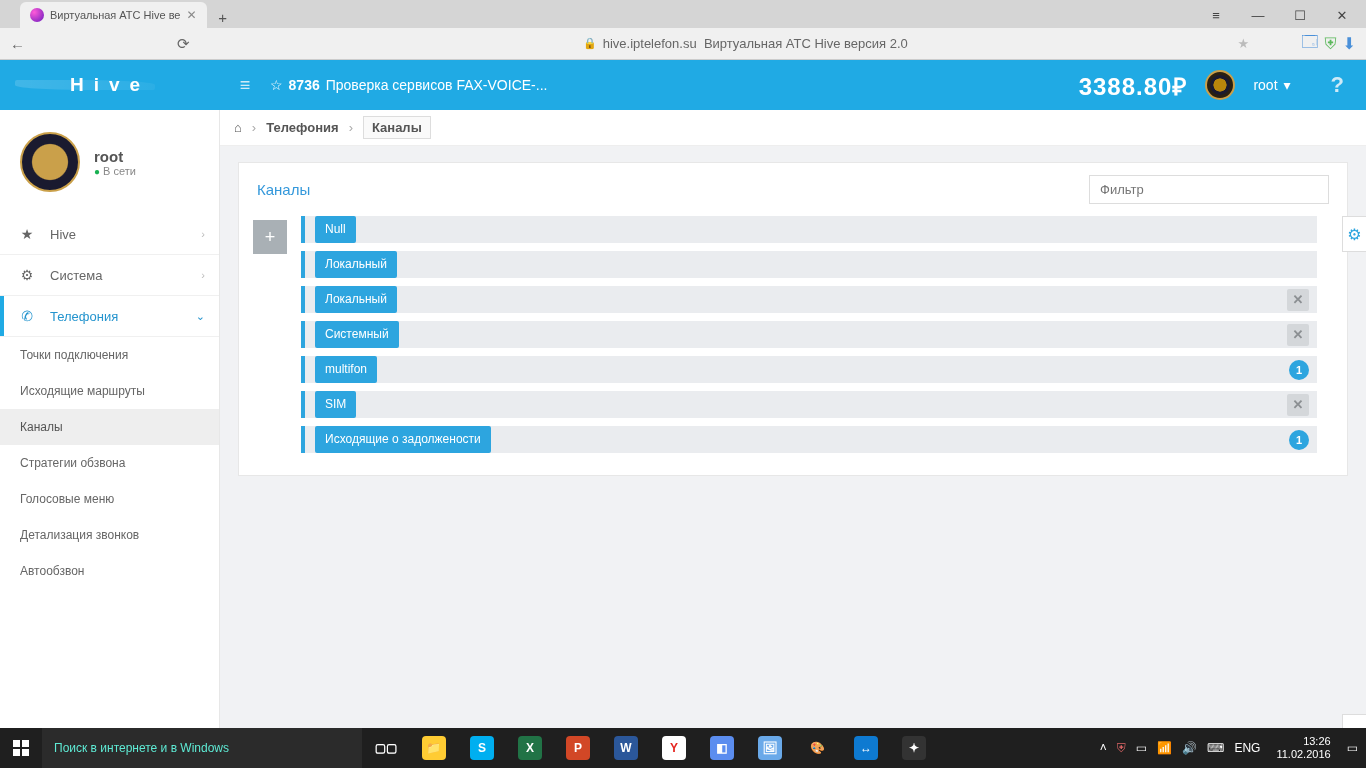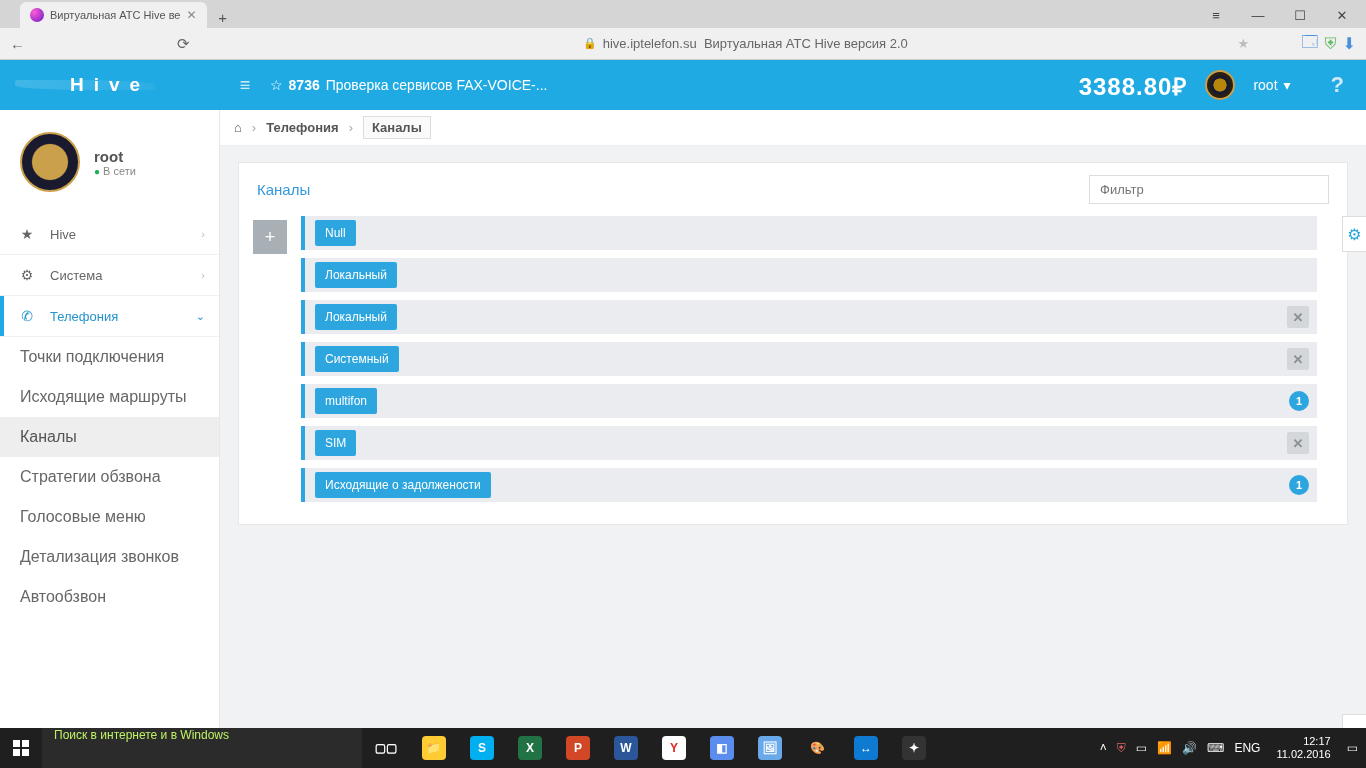--- a/index.html
+++ b/index.html
@@ -46,54 +46,54 @@
 .user-block .dot { color: #19b152; font-size: 10px; }
 
 .nav { display: flex; flex-direction: column; }
 .nav-item { display: flex; align-items: center; gap: 14px; padding: 12px 18px; font-size: 13px; color: #666; border-bottom: 1px solid #f0f0f0; position: relative; }
 .nav-item .chev { position: absolute; right: 14px; color: #bbb; font-size: 11px; }
 .nav-item.active { color: #2494ce; }
 .nav-item.active::before { content:""; position:absolute; left:0; top:0; bottom:0; width:4px; background:#20aae4; }
 .nav-icon { width: 18px; text-align: center; font-size: 14px; color: inherit; }
 
 .subnav { background: #fff; }
-.subnav-item { padding: 11px 18px 11px 20px; font-size: 16px; color: #666; }
+.subnav-item { padding: 11px 18px 11px 20px; font-size: 12px; color: #666; }
 .subnav-item.active { background: #eee; color: #555; }
 
 
 .content { flex: 1; background: #f1f2f4; display: flex; flex-direction: column; min-width: 0; }
 .breadcrumb { height: 36px; background: #fff; display: flex; align-items: center; gap: 10px; padding: 0 14px; font-size: 13px; color: #555; border-bottom: 1px solid #eee; }
 .breadcrumb .sep { color: #aaa; }
 .breadcrumb .active { font-weight: bold; border: 1px solid #ddd; padding: 3px 8px; background: #fafafa; }
 .breadcrumb a { color: #555; text-decoration: none; font-weight: bold; }
 .breadcrumb .home-icon { color: #555; }
 
 .panel { margin: 16px 18px; background: #fff; border: 1px solid #e7e7e7; display: flex; flex-direction: column; }
 .panel-head { display: flex; align-items: center; padding: 12px 18px; }
 .panel-title { color: #3498db; font-size: 15px; }
 .filter { margin-left: auto; }
 .filter input { border: 1px solid #ddd; padding: 6px 10px; font-size: 13px; width: 240px; }
 
 .panel-body { display: flex; gap: 14px; padding: 0 18px 22px 0; }
 .add-btn { width: 34px; height: 34px; background: #a9b0b5; color: #fff; display: flex; align-items: center; justify-content: center; font-size: 18px; margin-left: 14px; margin-top: 4px; flex-shrink: 0; }
 .rows { flex: 1; display: flex; flex-direction: column; gap: 8px; margin-right: 12px; }
-.row { background: #eaecef; height: 34px; display: flex; align-items: center; border-left: 4px solid #2da5df; padding-left: 10px; padding-right: 8px; }
+.row { background: #eaecef; height: 27px; display: flex; border-left: 4px solid #2da5df; padding-left: 10px; padding-right: 8px; }
 .row .tag { background: #2da5df; color: #fff; font-size: 12px; padding: 6px 10px; border-radius: 2px; }
 .row .right { margin-left: auto; display: flex; align-items: center; gap: 6px; }
 .row .x { color: #8b8f92; background: #d4d7da; width: 22px; height: 22px; display: flex; align-items: center; justify-content: center; font-size: 13px; border-radius: 2px; font-weight: bold; }
 .row .badge { background: #2da5df; color: #fff; width: 20px; height: 20px; border-radius: 10px; display: flex; align-items: center; justify-content: center; font-size: 11px; font-weight: bold; }
 
 .gear-tab { position: absolute; right: 0; top: 216px; width: 24px; height: 36px; background: #fff; border: 1px solid #ddd; border-right: none; color: #2da5df; display: flex; align-items: center; justify-content: center; font-size: 16px; }
 .tv-tab { position: absolute; right: 0; top: 714px; width: 24px; height: 30px; background: #fff; border: 1px solid #ddd; border-right: none; display:flex; align-items:center; justify-content:center; font-size:13px; color:#2196f3; }
 
 
 .taskbar { position: absolute; left: 0; right: 0; bottom: 0; height: 40px; background: #1f1f1f; display: flex; align-items: center; color: #fff; font-size: 12px; }
 .taskbar .start { width: 42px; height: 40px; display: flex; align-items: center; justify-content: center; }
 .taskbar .start svg { width:16px; height:16px; }
-.taskbar .search { flex: 0 0 320px; height: 40px; display: flex; padding-left: 12px; color: #bef264; background: #2b2b2b; }
+.taskbar .search { flex: 0 0 320px; height: 40px; display: flex; align-items: center; padding-left: 12px; color: #5eead4; background: #2b2b2b; }
 .taskbar .tasks { display: flex; height: 40px; }
 .taskbar .task { width: 48px; display: flex; align-items: center; justify-content: center; font-size: 16px; }
 .taskbar .tray { margin-left: auto; display: flex; align-items: center; gap: 10px; padding-right: 8px; }
 .taskbar .clock { text-align: right; font-size: 11px; line-height: 13px; padding: 0 6px; }
 .task-ico { width: 24px; height: 24px; border-radius: 4px; display:flex; align-items:center; justify-content:center; font-size:12px; font-weight:bold; color:#fff; }
 </style>
 </head>
 <body>
 
 <div class="browser-tabs">
@@ -303,18 +303,18 @@
   </div>
   <div class="tray">
     <span>˄</span>
     <span style="color:#d66;">⛨</span>
     <span>▭</span>
     <span>📶</span>
     <span>🔊</span>
     <span>⌨</span>
     <span>ENG</span>
     <div class="clock">
-      <div>12:17</div>
+      <div>13:26</div>
       <div>11.02.2016</div>
     </div>
     <span>▭</span>
   </div>
 </div>
 
 </body></html>

